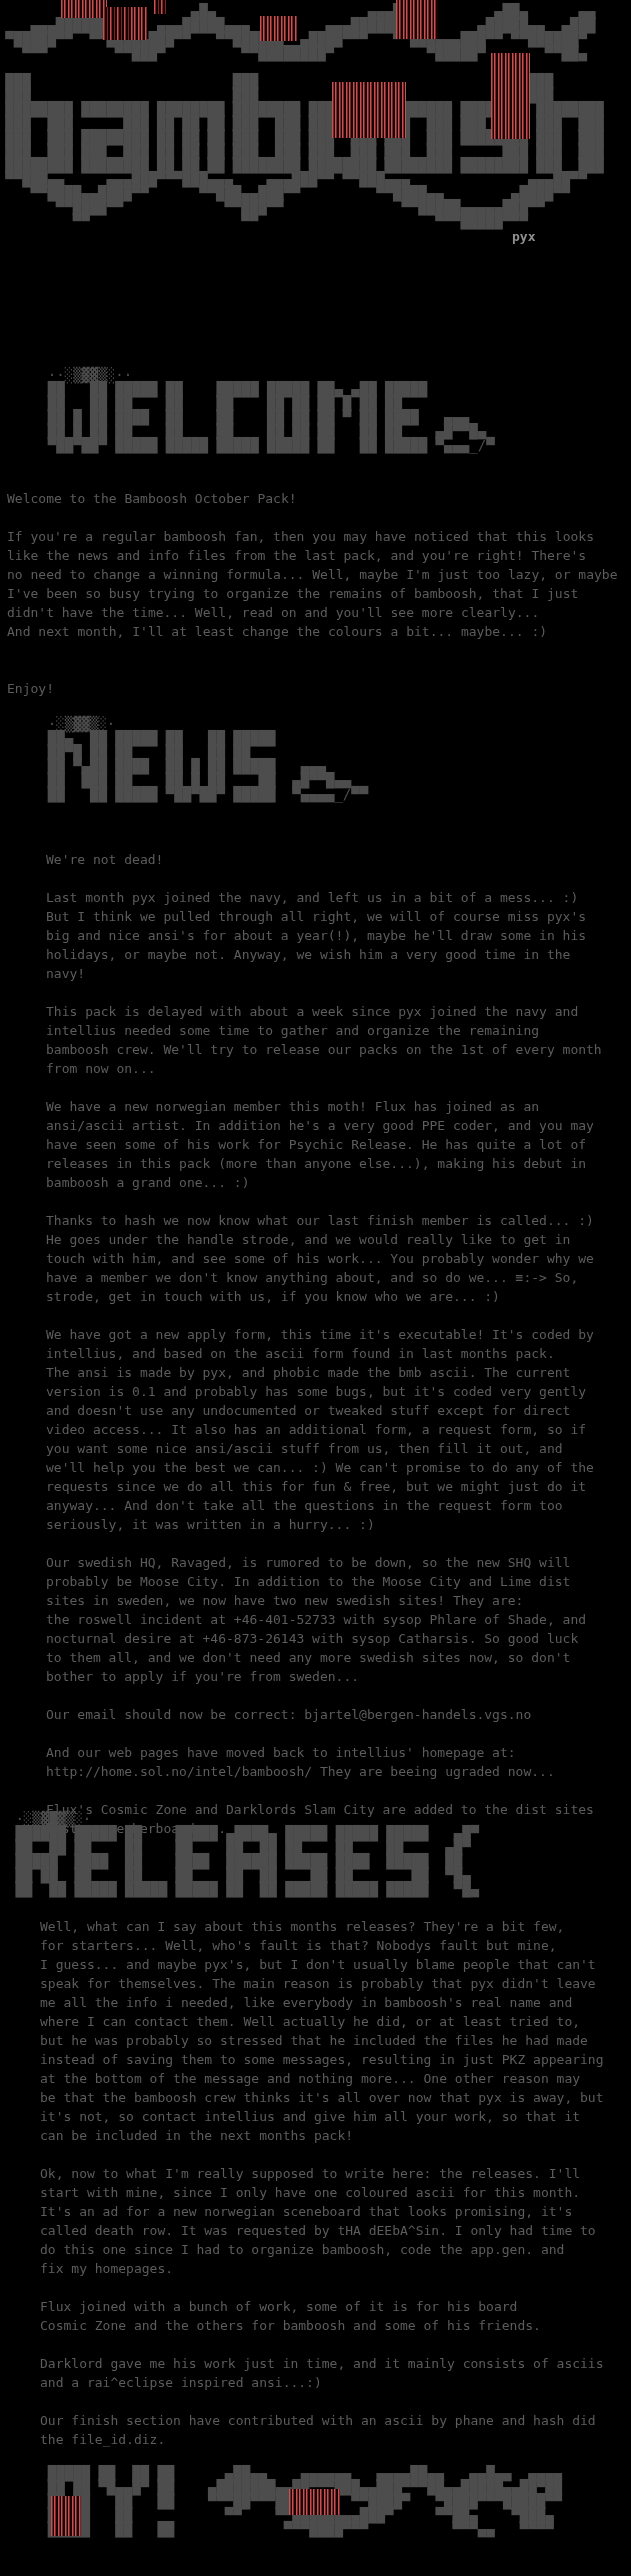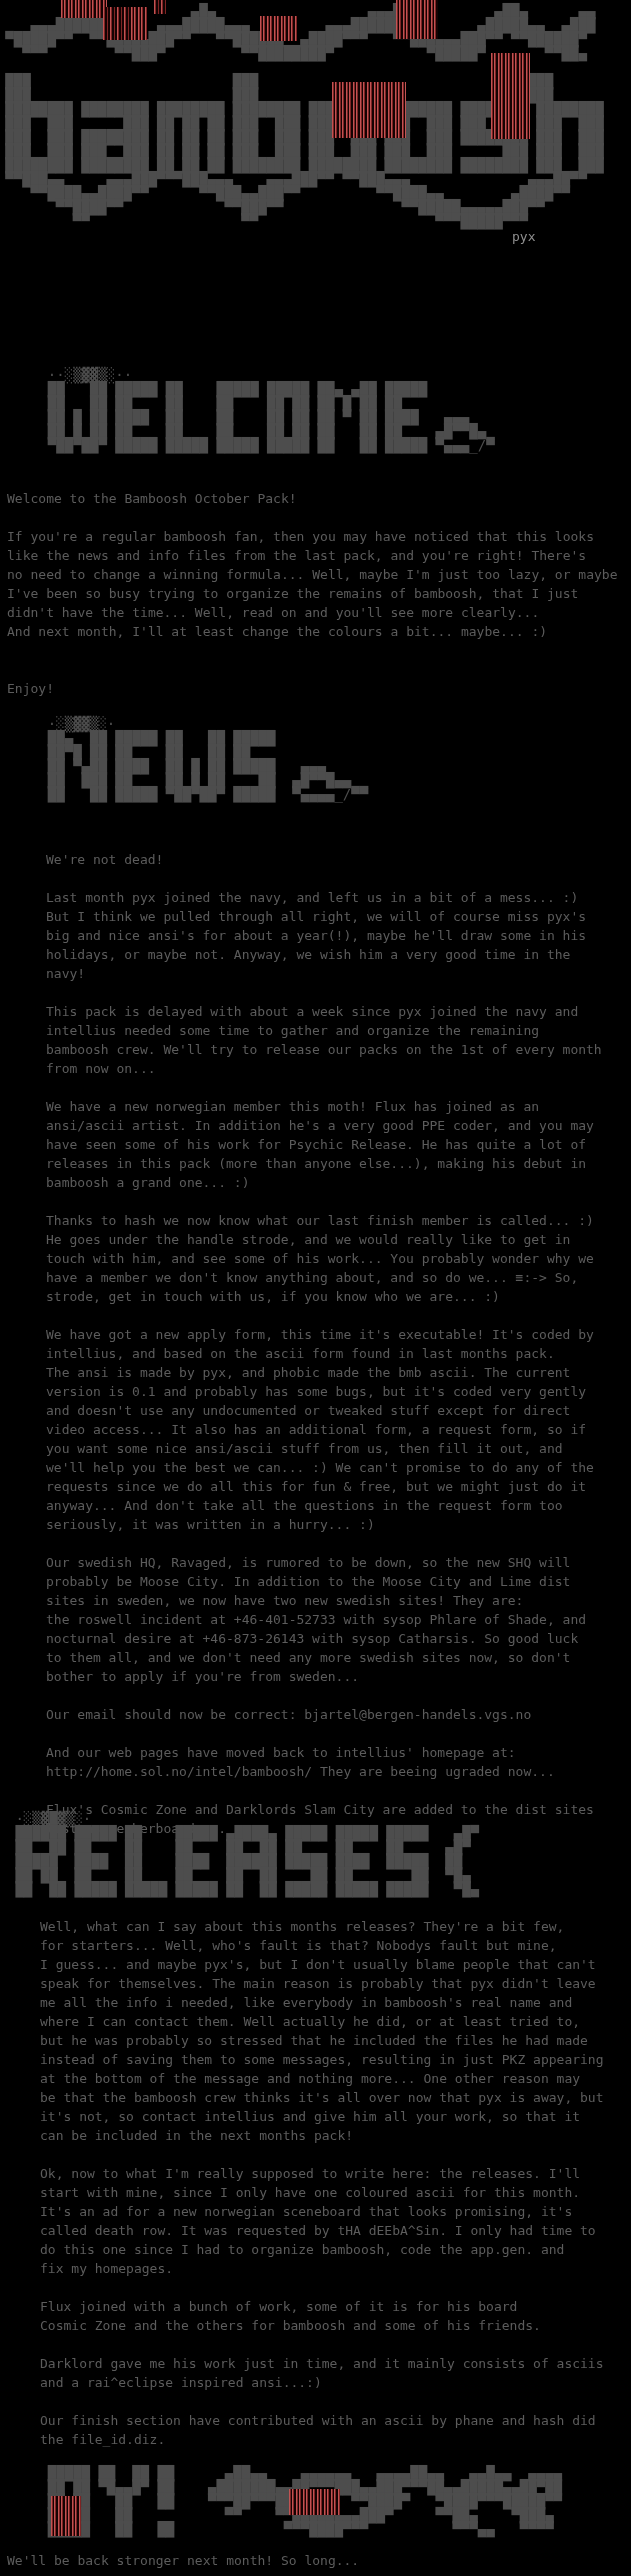--- a/index.html
+++ b/index.html
@@ -1,21 +1,21 @@
 <!DOCTYPE html>
 <html style="font-size:14px"><head>
 <meta charset="utf-8">
 <style>
   html,body{margin:0;padding:0;background:#000;}
   .page{position:relative;width:632px;height:2576px;background:#000;overflow:hidden;
         font-family:"DejaVu Sans Mono",monospace;}
   pre{margin:0;white-space:pre;}
   .art{position:absolute;color:#4d4d4d;font-size:14px;line-height:14px;letter-spacing:0;}
   .body{position:absolute;color:#5c5c5c;font-size:13px;line-height:19px;}
-  .credit{position:absolute;color:#8f8f8f;font-size:13px;line-height:13px;}
+  .credit{position:absolute;color:#8f8f8f;font-size:13px;line-height:13px;font-weight:bold;}
   .logo-art{top:3.5px;left:5.3px;}
   .credit-pyx{top:230px;left:512px;}
   .hdr-welcome{top:368px;left:31px;}
   .body-welcome{top:489px;left:7px;}
   .hdr-news{top:717px;left:31px;}
   .body-news{top:814px;left:46px;margin-top:36px;}
   .hdr-releases{top:1812px;left:7px;}
   .body-releases{top:1917px;left:40px;}
   .hdr-oy{top:2466px;left:31px;}
   .closing{top:2551px;left:7px;}
@@ -176,16 +176,15 @@
 
   <pre class="art hdr-oy">  █████ ██  ██ ██      ▄██▄▄    ▄▄▄▄▄▄   ▄▄▄▄██▄▄   ▄▄█▄▄  ▄▄▄▄
   ██ ██ ▀█▄▄█▀ ██    ▄███████▄▄██▀▀▀███▄▄███▀▀▀██▄▄█████▄▄██▀██
   ██ ██   ██   ██    ▀▀▀██▀▀▀████▄▄   ▀▀████▀   ▀████▀▀▀█████▀▀
   ██ ██   ██           ▀▀    ▀▀█████▄▄▄███▀     ▀▀██▄    ▀███▄
   █████   ██   ██             ▀▀▀████▀▀▀          ▀▀▀▄▄   ▀▀▀▀</pre>
 
   <div class="dither d8"></div>
   <div class="dither d9"></div>
 
-  <pre class="body closing">We'll be back stronger next month! So long...</pre>
 
 </div>
 
 
 </body></html>

